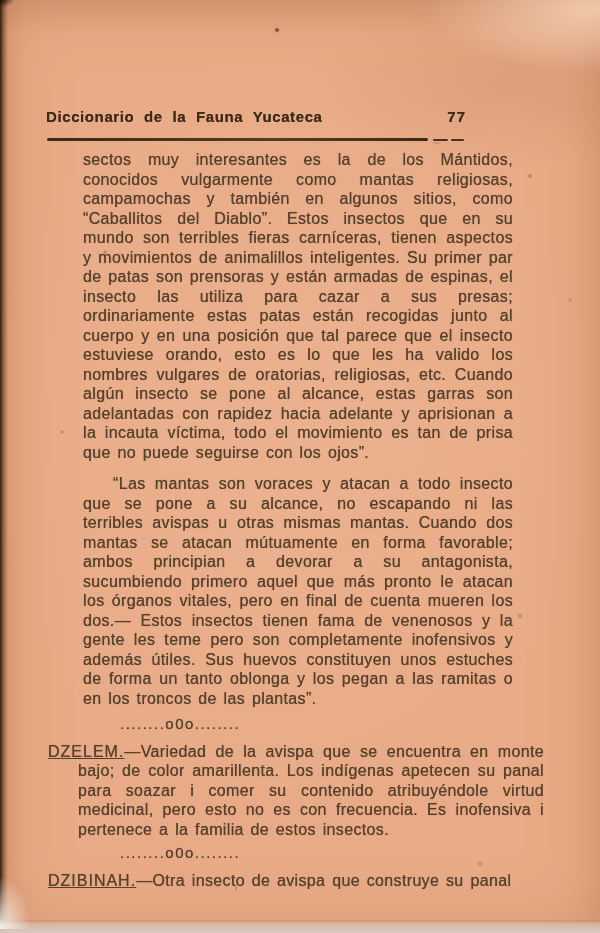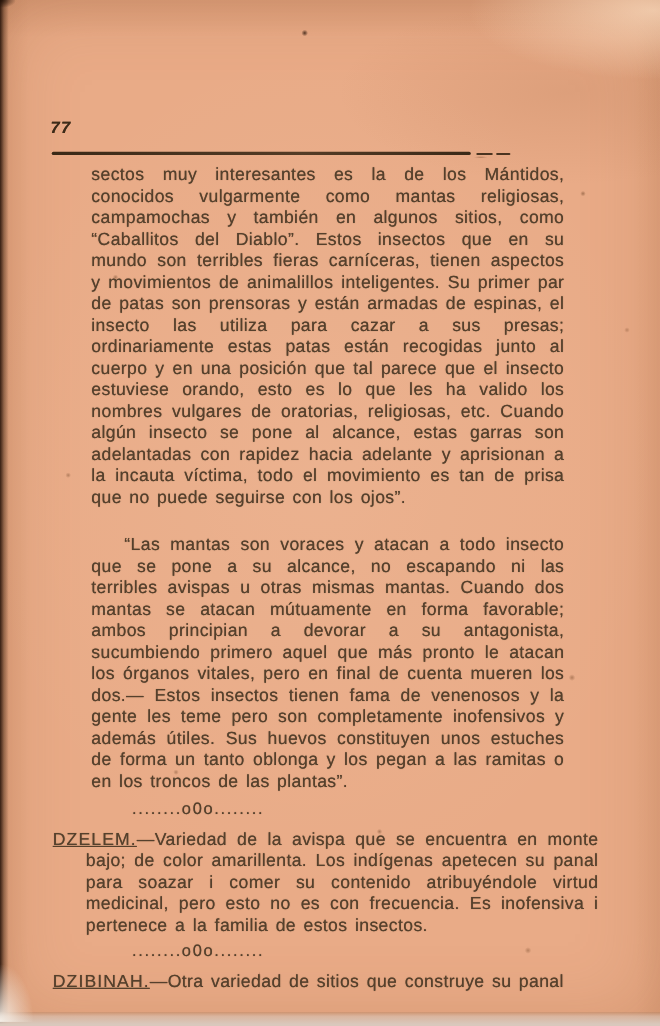--- a/index.html
+++ b/index.html
@@ -53,60 +53,61 @@
     background:radial-gradient(ellipse at 0% 100%, rgba(248,242,234,.95), rgba(248,242,234,0) 72%);
   }
   
   .header{
     position:absolute;top:108px;left:46px;width:420px;
     display:flex;justify-content:space-between;align-items:baseline;
     color:#3d2b18;font-weight:bold;font-size:15px;
     letter-spacing:.6px;word-spacing:5px;
     text-shadow:0 0 .6px rgba(61,43,24,.8);
   }
-  .page-number{font-style:italic;letter-spacing:1px;word-spacing:0;}
+  .page-number{letter-spacing:1px;word-spacing:0;}
   .rule{position:absolute;top:138px;left:47px;width:381px;height:2.6px;border-radius:2px;
     background:linear-gradient(to right,#3a2917,#543c26 60%,#3a2917);}
   .rule-dash{position:absolute;top:139px;height:2px;background:#4a3420;border-radius:1px;}
   .rule-dash.d1{left:433px;width:15px;}
   .rule-dash.d2{left:451px;width:13px;}
   
   .content{
     position:absolute;top:150px;left:0;width:500px;
     color:#55402c;font-size:16px;line-height:19.5px;
     letter-spacing:.35px;word-spacing:2px;
     text-shadow:0 0 .7px rgba(85,64,44,.85);
   }
   .para{margin:0 0 0 83px;width:430px;text-align:justify;}
-  .para2{margin-top:24px;text-indent:30px;}
+  .para2{margin-top:12px;text-indent:30px;}
   .sep{margin-top:6px;padding-left:120px;font-size:15px;letter-spacing:1.5px;}
   .entry{margin:8px 0 0 48px;width:466px;text-align:justify;
     padding-left:30px;text-indent:-30px;}
   .entry .term{letter-spacing:1px;text-decoration:underline;}
   .sep2{margin-top:4px;}
 </style>
 </head>
 <body>
 
 <div class="page">
   <div class="texture"></div>
   <div class="speckles"></div>
   <div class="left-edge-shadow"></div>
   <div class="corner-topleft"></div>
   <div class="bottom-edge"></div>
   <div class="bottom-left-highlight"></div>
 
   <div class="header">
+    <span class="title">Diccionario de la Fauna Yucateca</span>
     <span class="page-number">77</span>
   </div>
   <div class="rule"></div>
   <div class="rule-dash d1"></div>
   <div class="rule-dash d2"></div>
 
   <main class="content">
     <p class="para para1">sectos muy interesantes es la de los Mántidos, conocidos vulgarmente como mantas religiosas, campamochas y también en algunos sitios, como “Caballitos del Diablo”. Estos insectos que en su mundo son terribles fieras carníceras, tienen aspectos y movimientos de animalillos inteligentes. Su primer par de patas son prensoras y están armadas de espinas, el insecto las utiliza para cazar a sus presas; ordinariamente estas patas están recogidas junto al cuerpo y en una posición que tal parece que el insecto estuviese orando, esto es lo que les ha valido los nombres vulgares de oratorias, religiosas, etc. Cuando algún insecto se pone al alcance, estas garras son adelantadas con rapidez hacia adelante y aprisionan a la incauta víctima, todo el movimiento es tan de prisa que no puede seguirse con los ojos”.</p>
     <p class="para para2">“Las mantas son voraces y atacan a todo insecto que se pone a su alcance, no escapando ni las terribles avispas u otras mismas mantas. Cuando dos mantas se atacan mútuamente en forma favorable; ambos principian a devorar a su antagonista, sucumbiendo primero aquel que más pronto le atacan los órganos vitales, pero en final de cuenta mueren los dos.— Estos insectos tienen fama de venenosos y la gente les teme pero son completamente inofensivos y además útiles. Sus huevos constituyen unos estuches de forma un tanto oblonga y los pegan a las ramitas o en los troncos de las plantas”.</p>
     <div class="sep">........o0o........</div>
     <p class="entry"><span class="term">DZELEM.</span><span>—Variedad de la avispa que se encuentra en monte bajo; de color amarillenta. Los indígenas apetecen su panal para soazar i comer su contenido atribuyéndole virtud medicinal, pero esto no es con frecuencia. Es inofensiva i pertenece a la familia de estos insectos.</span></p>
     <div class="sep sep2">........o0o........</div>
-    <p class="entry"><span class="term">DZIBINAH.</span><span>—Otra variedad de sitios que construye su panal</span></p>
+    <p class="entry"><span class="term">DZIBINAH.</span><span>—Otra insecto de avispa que construye su panal</span></p>
   </main>
 </div>
 
 </body></html>

